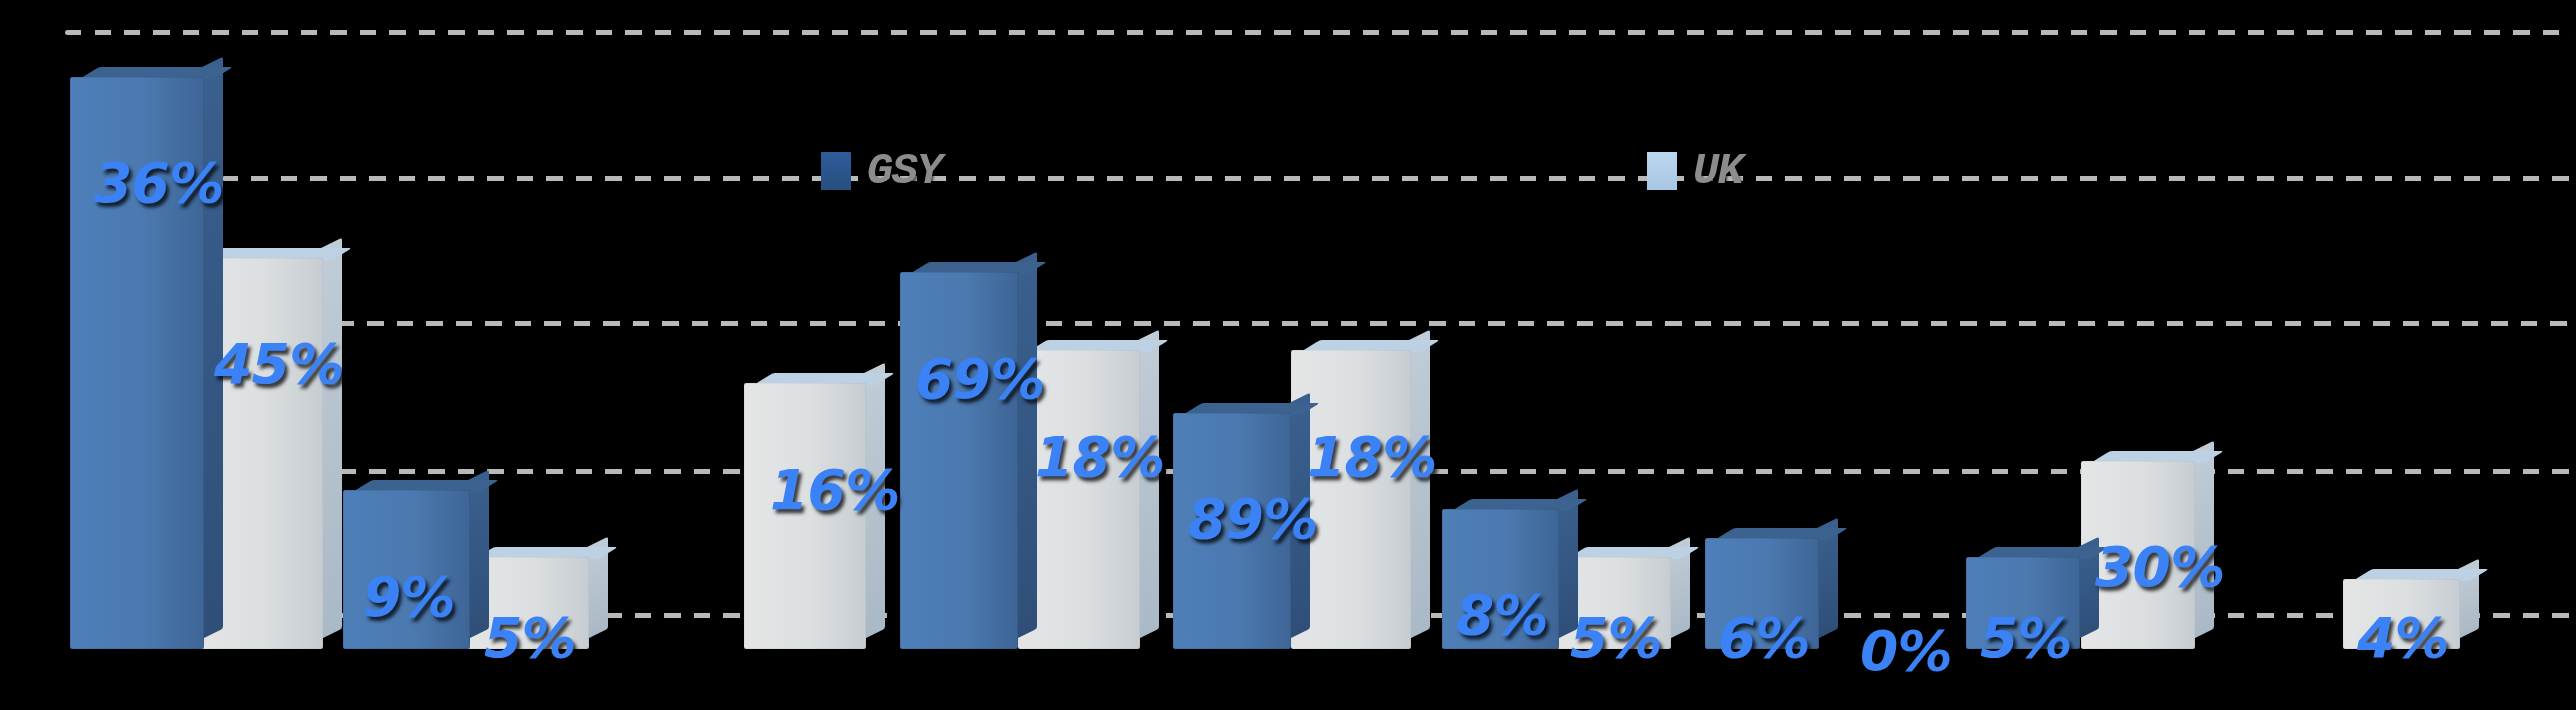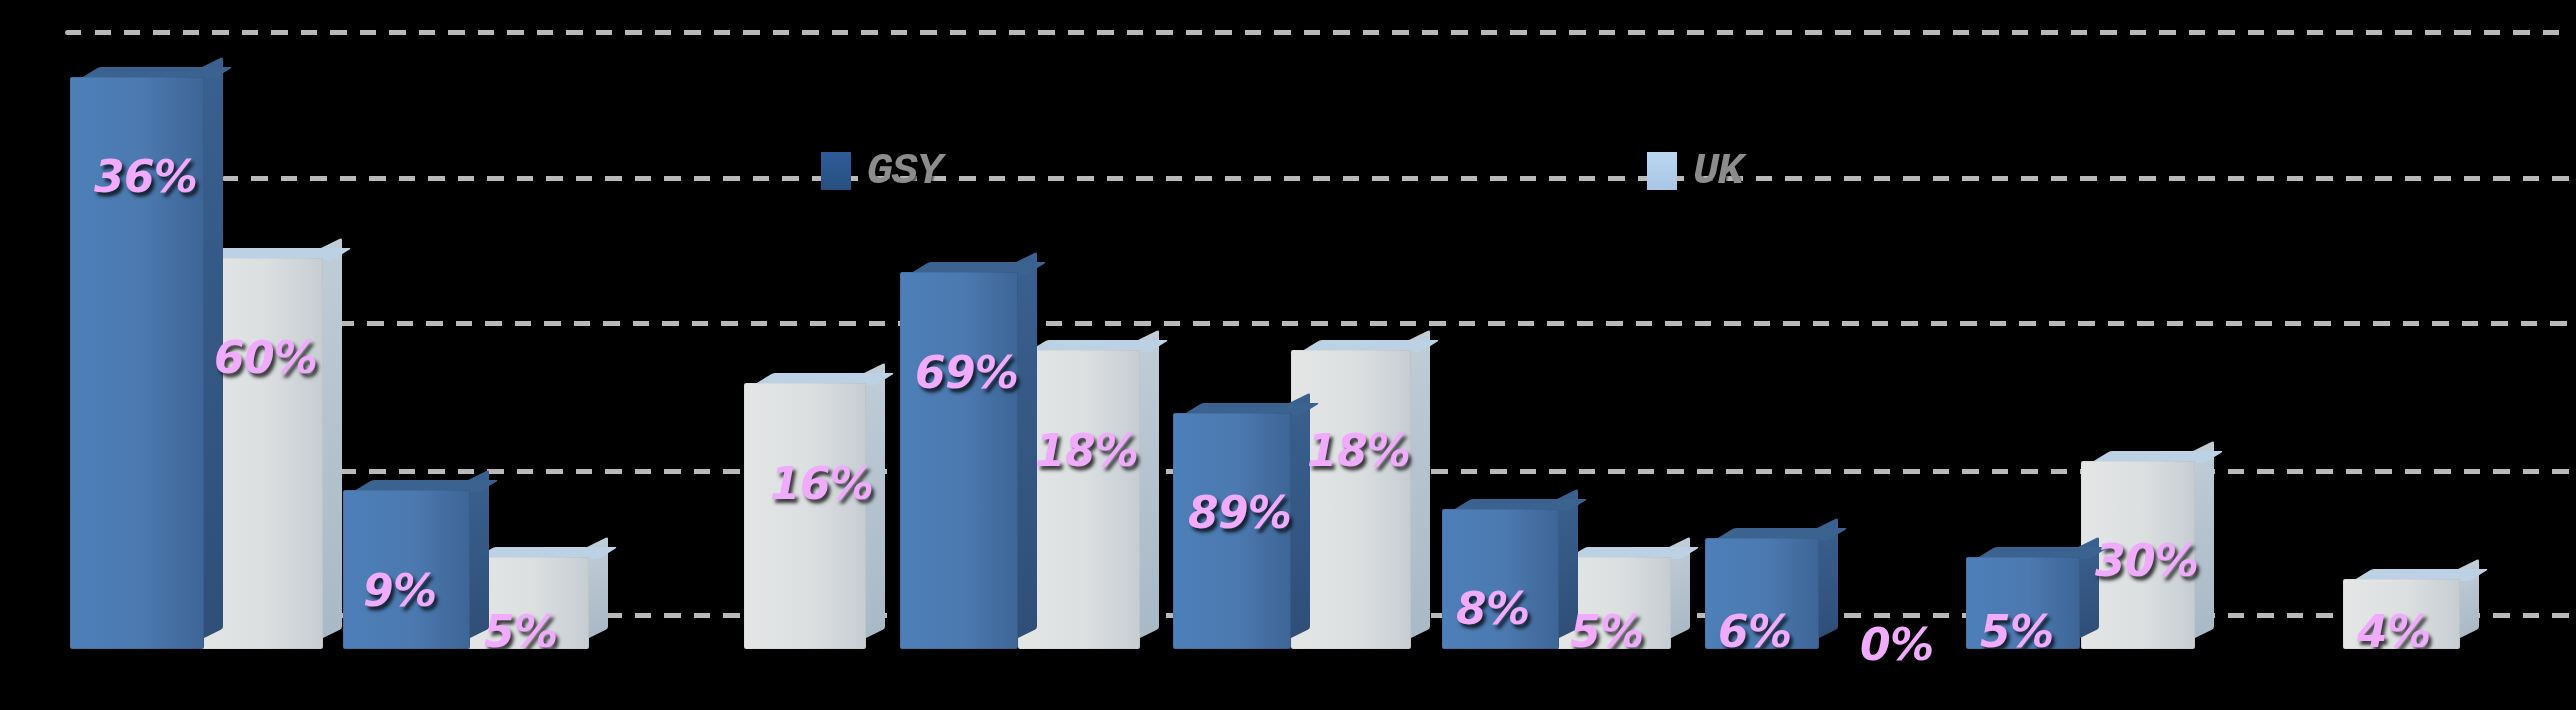--- a/index.html
+++ b/index.html
@@ -59,24 +59,24 @@
   .bar.uk .face{
     background:linear-gradient(to right,#e4e6e6 0%,#dcdfe0 55%,#c6cdd2 100%);
     box-shadow:inset 0 0 0 0.7px rgba(0,0,0,.06);
   }
   .bar.uk .side{background:linear-gradient(to bottom,#c0ccd6,#aab9c6);}
   .bar.uk .top{background:#bcd2e4;}
 
   
   .vlabel{
     position:absolute;
-    color:#f0abfc;
+    color:#3b82f6;
     font-family:"DejaVu Sans","Liberation Sans",sans-serif;
     font-weight:700;font-style:italic;
-    font-size:44px;letter-spacing:-0.7px;
+    font-size:55px;letter-spacing:-0.7px;
     text-shadow:3px 3.7px 3.7px rgba(0,0,0,.75);
     white-space:nowrap;
     pointer-events:none;
   }
 
   
   .legend{position:absolute;display:flex;align-items:center;gap:16.2px;}
   .legend .swatch{width:29.5px;height:38px;display:block;}
   .legend .swatch.gsy{background:linear-gradient(to bottom,#2e5c99,#27507f);}
   .legend .swatch.uk{background:linear-gradient(to bottom,#bcd6ef,#a8c6e4);}
@@ -112,21 +112,21 @@
         <span class="side"></span>
         <span class="top"></span>
         <span class="face"></span>
       </div>
       <div class="vlabel" style="left: 94px; top: 151px; z-index: 400;">36%</div>
       <div class="bar uk" style="left: 192px; width: 131px; height: 391px; z-index: 99;">
         <span class="side"></span>
         <span class="top"></span>
         <span class="face"></span>
       </div>
-      <div class="vlabel" style="left: 214px; top: 332px; z-index: 400;">60%</div>
+      <div class="vlabel" style="left: 214px; top: 332px; z-index: 400;">45%</div>
       <div class="bar gsy" style="left: 343px; width: 127px; height: 159px; z-index: 98;">
         <span class="side"></span>
         <span class="top"></span>
         <span class="face"></span>
       </div>
       <div class="vlabel" style="left: 363px; top: 565px; z-index: 400;">9%</div>
       <div class="bar uk" style="left: 465px; width: 124px; height: 92px; z-index: 97;">
         <span class="side"></span>
         <span class="top"></span>
         <span class="face"></span>

